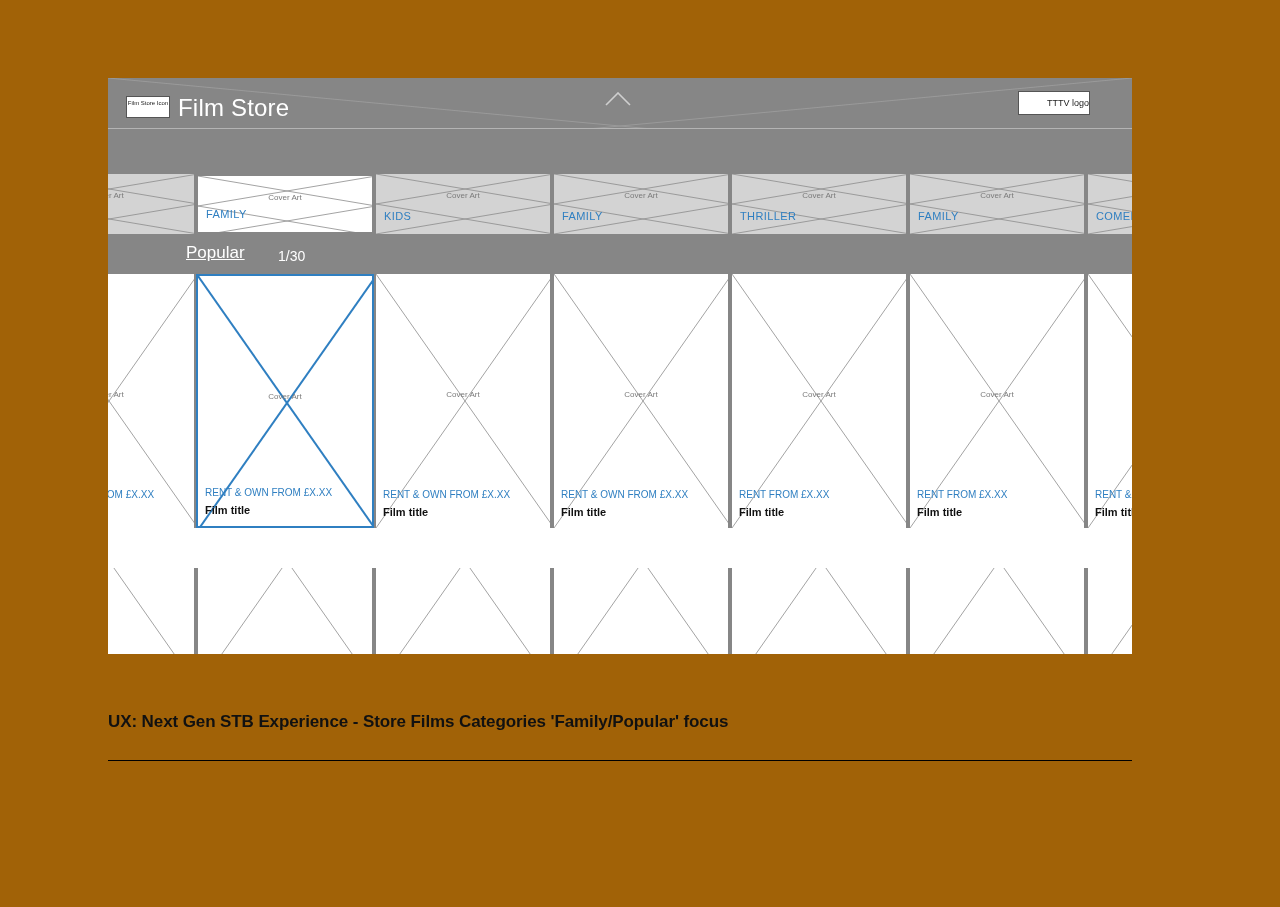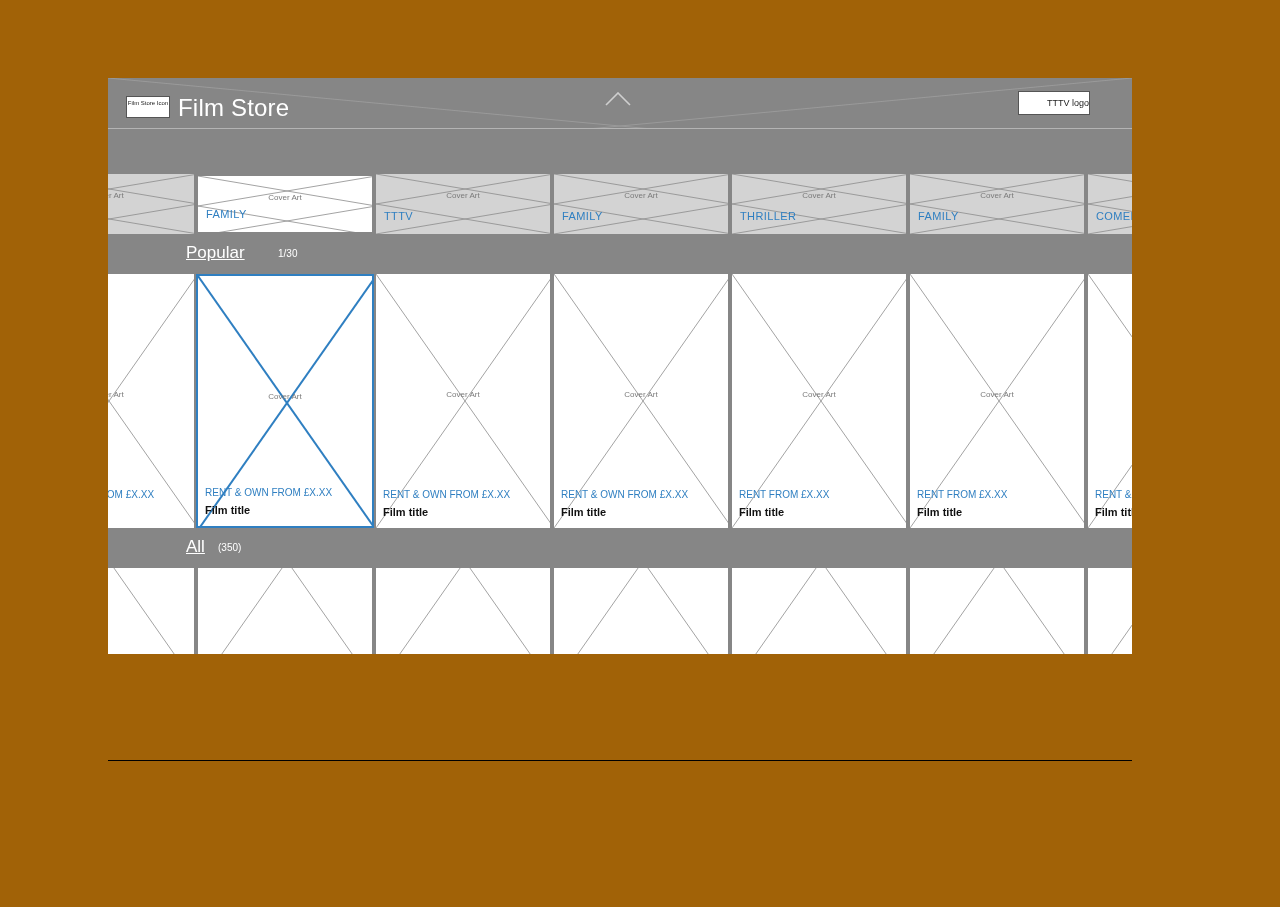--- a/index.html
+++ b/index.html
@@ -163,21 +163,21 @@
     position: absolute;
     left: 78px;
     top: 9px;
     font-size: 17px;
     color: #ffffff;
     text-decoration: underline;
   }
   .row-band .row-count {
     position: absolute;
     top: 14px;
-    font-size: 10px;
+    font-size: 14px;
     color: #ffffff;
   }
   #popular-band { top: 156px; }
   #popular-band .row-count { left: 170px; }
   #all-band { top: 450px; }
   #all-band .row-count { left: 110px; }
 
   
   .rail {
     position: absolute;
@@ -323,21 +323,21 @@
       </div>
 
       <div class="cat-tile" style="left:266px;">
         <svg width="178" height="60">
           <line x1="0" y1="0" x2="178" y2="30" stroke="#8c8c8c" stroke-width="0.8"></line>
           <line x1="0" y1="60" x2="178" y2="30" stroke="#8c8c8c" stroke-width="0.8"></line>
           <line x1="178" y1="0" x2="0" y2="30" stroke="#8c8c8c" stroke-width="0.8"></line>
           <line x1="178" y1="60" x2="0" y2="30" stroke="#8c8c8c" stroke-width="0.8"></line>
         </svg>
         <div class="cover-label">Cover Art</div>
-        <div class="cat-name">TTTV</div>
+        <div class="cat-name">KIDS</div>
       </div>
 
       <div class="cat-tile" style="left:444px;">
         <svg width="178" height="60">
           <line x1="0" y1="0" x2="178" y2="30" stroke="#8c8c8c" stroke-width="0.8"></line>
           <line x1="0" y1="60" x2="178" y2="30" stroke="#8c8c8c" stroke-width="0.8"></line>
           <line x1="178" y1="0" x2="0" y2="30" stroke="#8c8c8c" stroke-width="0.8"></line>
           <line x1="178" y1="60" x2="0" y2="30" stroke="#8c8c8c" stroke-width="0.8"></line>
         </svg>
         <div class="cover-label">Cover Art</div>
@@ -451,69 +451,66 @@
           <line x1="0" y1="0" x2="178" y2="254" stroke="#8c8c8c" stroke-width="0.8"></line>
           <line x1="178" y1="0" x2="0" y2="254" stroke="#8c8c8c" stroke-width="0.8"></line>
         </svg>
         <div class="cover-label">Cover Art</div>
         <div class="price">RENT &amp; OWN FROM £X.XX</div>
         <div class="title">Film title</div>
       </div>
 
     </div>
 
-    <div class="row-band" id="all-band">
-      <div class="row-title">All</div>
-      <div class="row-count">(350)</div>
+
+    <div class="rail-bottom">
+
+      <div class="poster-bottom" style="left:-90px;">
+        <svg width="178" height="254">
+          <line x1="0" y1="0" x2="178" y2="254" stroke="#8c8c8c" stroke-width="0.8"></line>
+          <line x1="178" y1="0" x2="0" y2="254" stroke="#8c8c8c" stroke-width="0.8"></line>
+        </svg>
+      </div>
+      <div class="poster-bottom" style="left:88px;">
+        <svg width="178" height="254">
+          <line x1="0" y1="0" x2="178" y2="254" stroke="#8c8c8c" stroke-width="0.8"></line>
+          <line x1="178" y1="0" x2="0" y2="254" stroke="#8c8c8c" stroke-width="0.8"></line>
+        </svg>
+      </div>
+      <div class="poster-bottom" style="left:266px;">
+        <svg width="178" height="254">
+          <line x1="0" y1="0" x2="178" y2="254" stroke="#8c8c8c" stroke-width="0.8"></line>
+          <line x1="178" y1="0" x2="0" y2="254" stroke="#8c8c8c" stroke-width="0.8"></line>
+        </svg>
+      </div>
+      <div class="poster-bottom" style="left:444px;">
+        <svg width="178" height="254">
+          <line x1="0" y1="0" x2="178" y2="254" stroke="#8c8c8c" stroke-width="0.8"></line>
+          <line x1="178" y1="0" x2="0" y2="254" stroke="#8c8c8c" stroke-width="0.8"></line>
+        </svg>
+      </div>
+      <div class="poster-bottom" style="left:622px;">
+        <svg width="178" height="254">
+          <line x1="0" y1="0" x2="178" y2="254" stroke="#8c8c8c" stroke-width="0.8"></line>
+          <line x1="178" y1="0" x2="0" y2="254" stroke="#8c8c8c" stroke-width="0.8"></line>
+        </svg>
+      </div>
+      <div class="poster-bottom" style="left:800px;">
+        <svg width="178" height="254">
+          <line x1="0" y1="0" x2="178" y2="254" stroke="#8c8c8c" stroke-width="0.8"></line>
+          <line x1="178" y1="0" x2="0" y2="254" stroke="#8c8c8c" stroke-width="0.8"></line>
+        </svg>
+      </div>
+      <div class="poster-bottom" style="left:978px;">
+        <svg width="178" height="254">
+          <line x1="0" y1="0" x2="178" y2="254" stroke="#8c8c8c" stroke-width="0.8"></line>
+          <line x1="178" y1="0" x2="0" y2="254" stroke="#8c8c8c" stroke-width="0.8"></line>
+        </svg>
+      </div>
+
     </div>
 
-    <div class="rail-bottom">
-
-      <div class="poster-bottom" style="left:-90px;">
-        <svg width="178" height="254">
-          <line x1="0" y1="0" x2="178" y2="254" stroke="#8c8c8c" stroke-width="0.8"></line>
-          <line x1="178" y1="0" x2="0" y2="254" stroke="#8c8c8c" stroke-width="0.8"></line>
-        </svg>
-      </div>
-      <div class="poster-bottom" style="left:88px;">
-        <svg width="178" height="254">
-          <line x1="0" y1="0" x2="178" y2="254" stroke="#8c8c8c" stroke-width="0.8"></line>
-          <line x1="178" y1="0" x2="0" y2="254" stroke="#8c8c8c" stroke-width="0.8"></line>
-        </svg>
-      </div>
-      <div class="poster-bottom" style="left:266px;">
-        <svg width="178" height="254">
-          <line x1="0" y1="0" x2="178" y2="254" stroke="#8c8c8c" stroke-width="0.8"></line>
-          <line x1="178" y1="0" x2="0" y2="254" stroke="#8c8c8c" stroke-width="0.8"></line>
-        </svg>
-      </div>
-      <div class="poster-bottom" style="left:444px;">
-        <svg width="178" height="254">
-          <line x1="0" y1="0" x2="178" y2="254" stroke="#8c8c8c" stroke-width="0.8"></line>
-          <line x1="178" y1="0" x2="0" y2="254" stroke="#8c8c8c" stroke-width="0.8"></line>
-        </svg>
-      </div>
-      <div class="poster-bottom" style="left:622px;">
-        <svg width="178" height="254">
-          <line x1="0" y1="0" x2="178" y2="254" stroke="#8c8c8c" stroke-width="0.8"></line>
-          <line x1="178" y1="0" x2="0" y2="254" stroke="#8c8c8c" stroke-width="0.8"></line>
-        </svg>
-      </div>
-      <div class="poster-bottom" style="left:800px;">
-        <svg width="178" height="254">
-          <line x1="0" y1="0" x2="178" y2="254" stroke="#8c8c8c" stroke-width="0.8"></line>
-          <line x1="178" y1="0" x2="0" y2="254" stroke="#8c8c8c" stroke-width="0.8"></line>
-        </svg>
-      </div>
-      <div class="poster-bottom" style="left:978px;">
-        <svg width="178" height="254">
-          <line x1="0" y1="0" x2="178" y2="254" stroke="#8c8c8c" stroke-width="0.8"></line>
-          <line x1="178" y1="0" x2="0" y2="254" stroke="#8c8c8c" stroke-width="0.8"></line>
-        </svg>
-      </div>
-
-    </div>
-
   </div>
 
+  <div class="caption">UX: Next Gen STB Experience - Store Films Categories 'Family/Popular' focus</div>
   <div class="caption-rule"></div>
 
 </div>
 
 </body></html>

